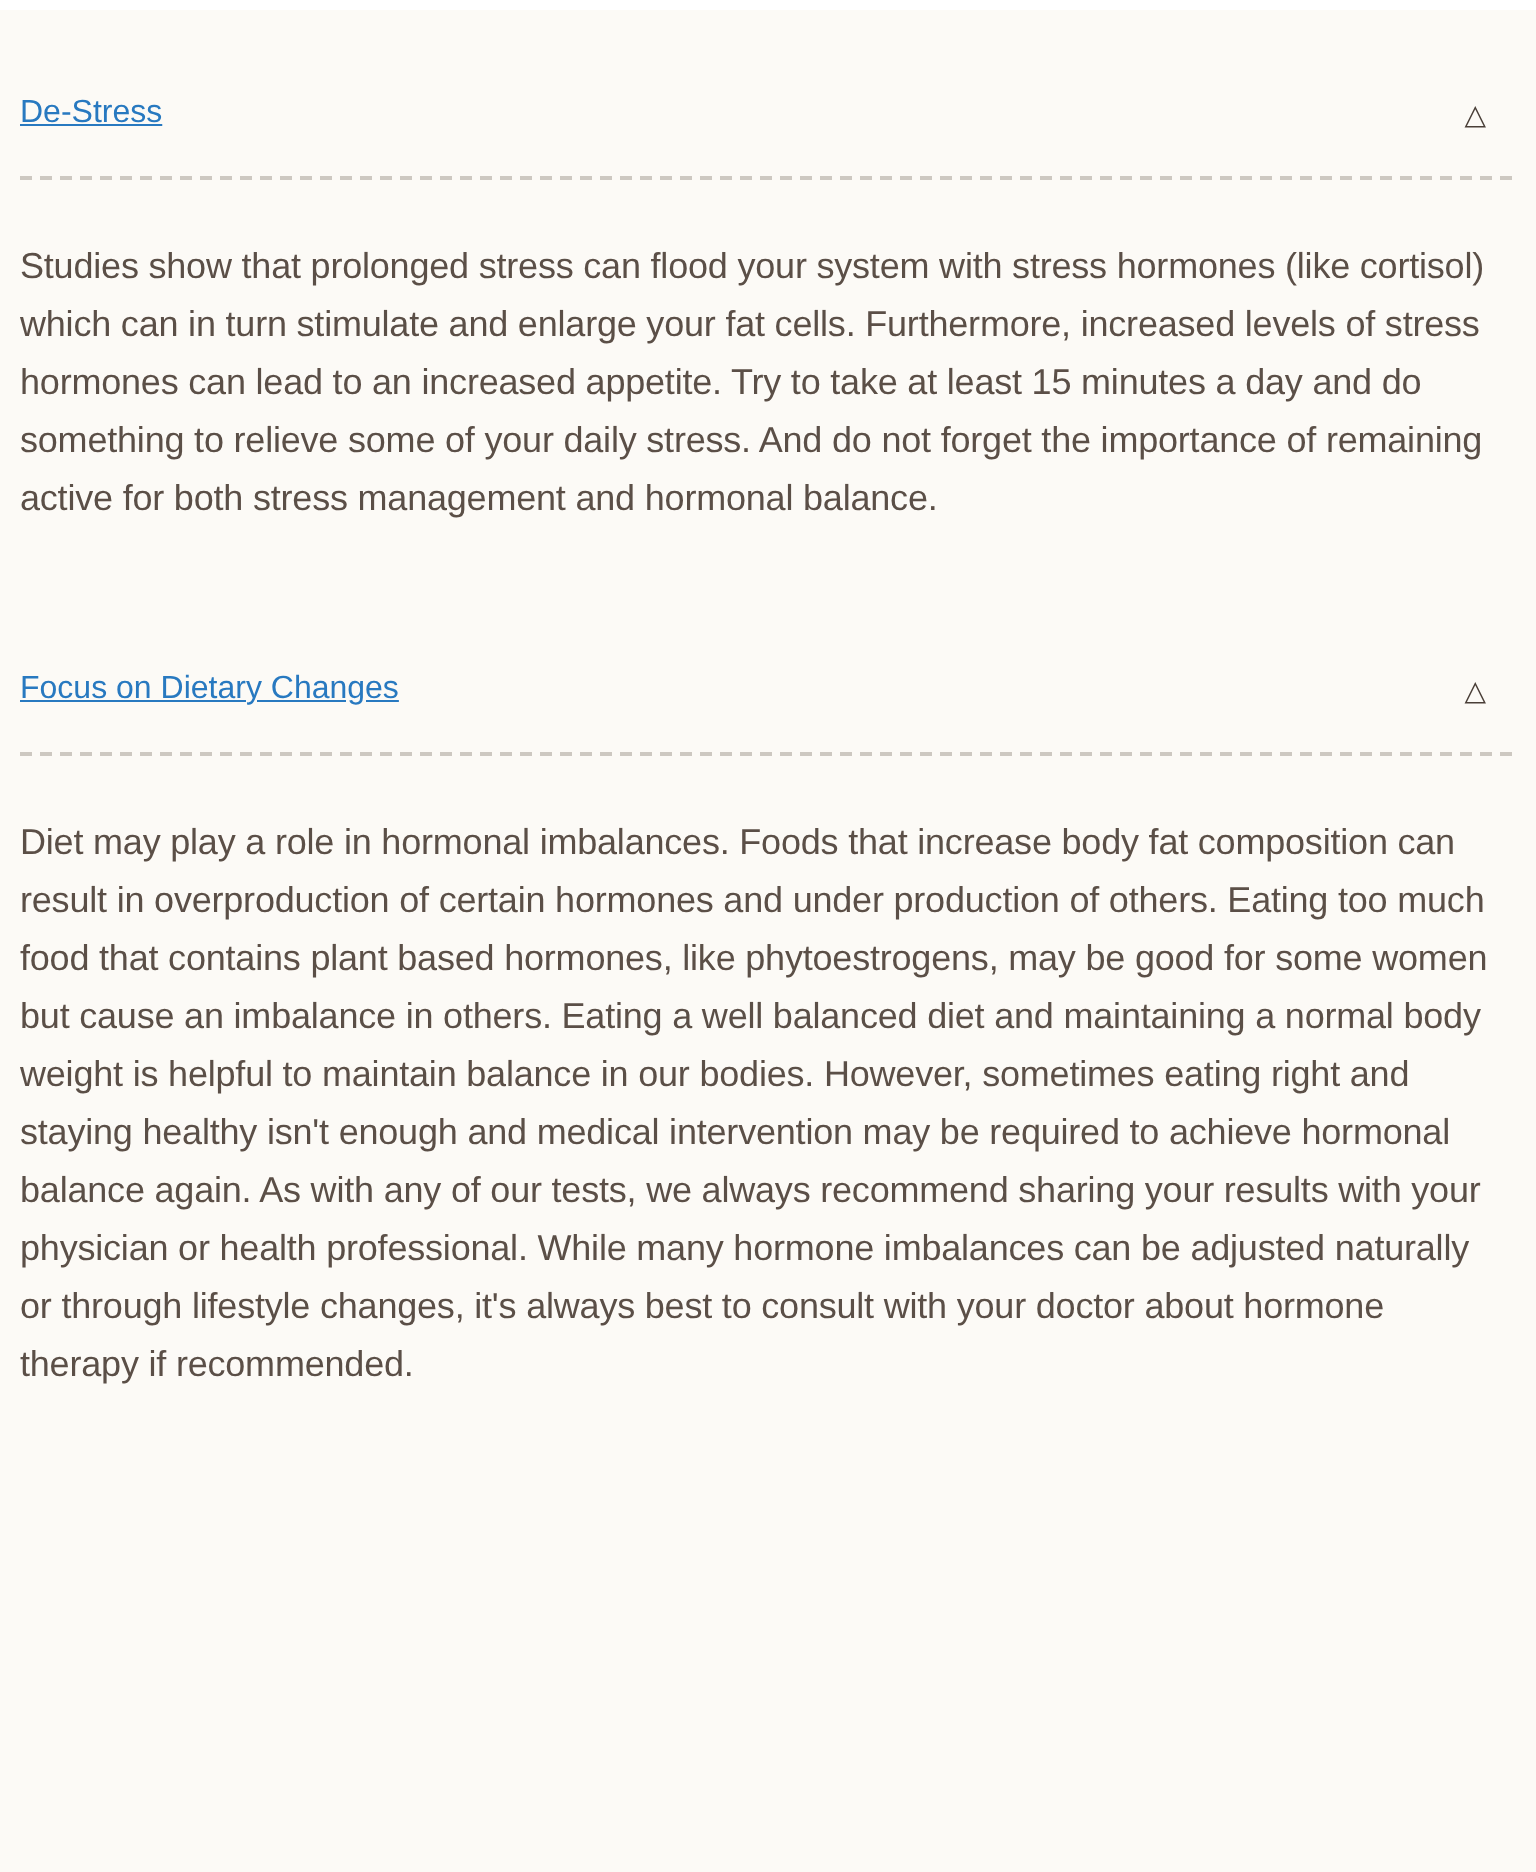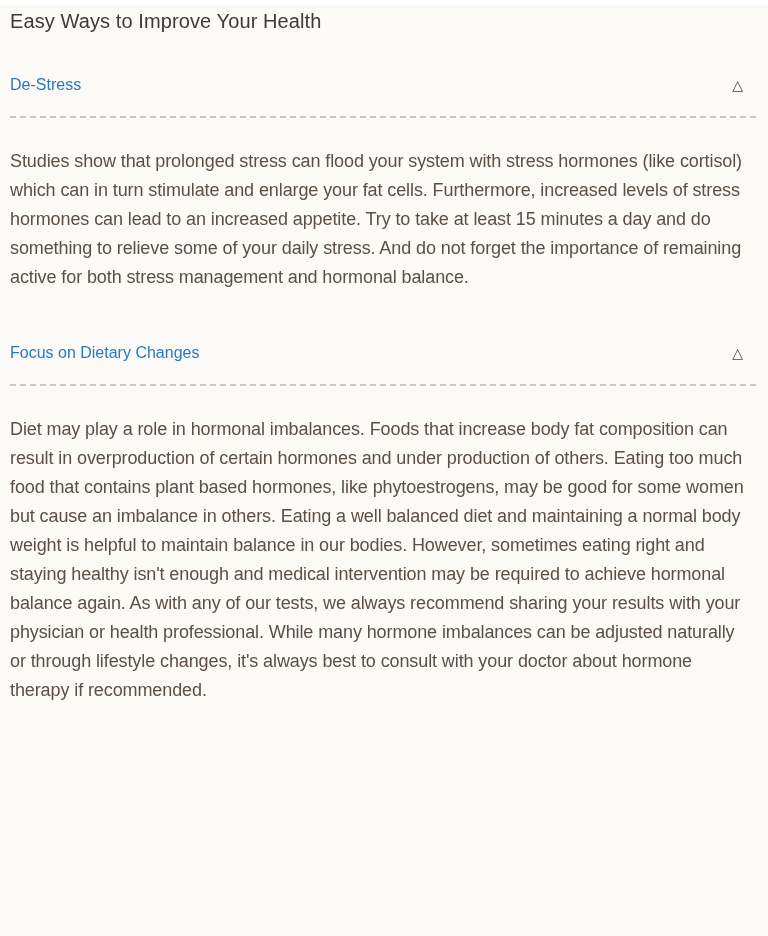--- a/index.html
+++ b/index.html
@@ -29,27 +29,28 @@
   .accordion-header {
     display: flex;
     align-items: center;
     justify-content: space-between;
     margin-top: 43px;
     padding-bottom: 22px;
     border-bottom: 2px dashed #cdc8c1;
     cursor: pointer;
   }
   .accordion-section + .accordion-section .accordion-header {
-    margin-top: 52px;
+    margin-top: 72px;
   }
   .accordion-title {
     font-size: 16px;
     line-height: 18px;
     color: #2879c0;
     font-weight: 400;
+    text-decoration: underline;
   }
   .accordion-icon {
     font-size: 14px;
     line-height: 14px;
     color: #4a3f38;
     margin-right: 13px;
     user-select: none;
   }
   .section-body {
     font-size: 18px;
@@ -60,21 +61,20 @@
     padding-right: 2px;
   }
 </style>
 </head>
 <body>
 
 <div class="top-strip"></div>
 
 <div class="content">
 
-  <h1 class="page-title">Easy Ways to Improve Your Health</h1>
 
   <section class="accordion-section">
     <div class="accordion-header">
       <span class="accordion-title">De-Stress</span>
       <span class="accordion-icon">△</span>
     </div>
     <p class="section-body">Studies show that prolonged stress can flood your system with stress hormones (like cortisol) which can in turn stimulate and enlarge your fat cells. Furthermore, increased levels of stress hormones can lead to an increased appetite. Try to take at least 15 minutes a day and do something to relieve some of your daily stress. And do not forget the importance of remaining active for both stress management and hormonal balance.</p>
   </section>
 
   <section class="accordion-section">

